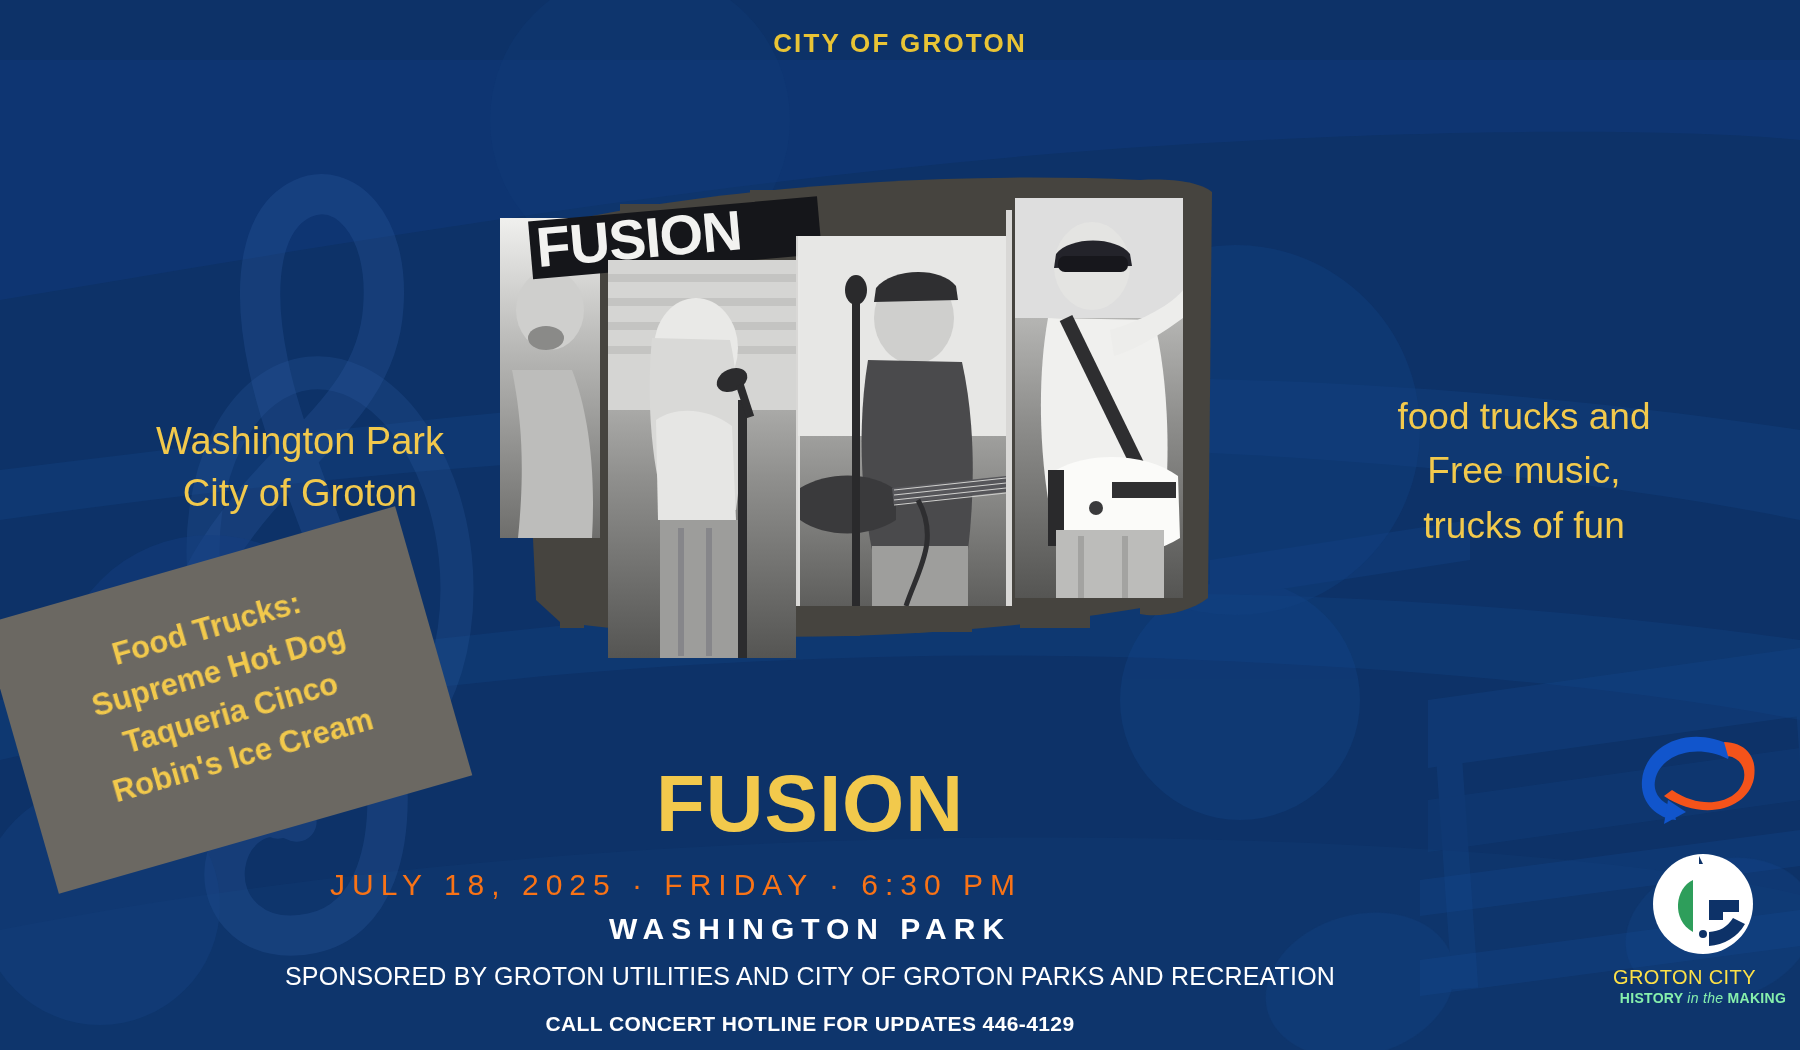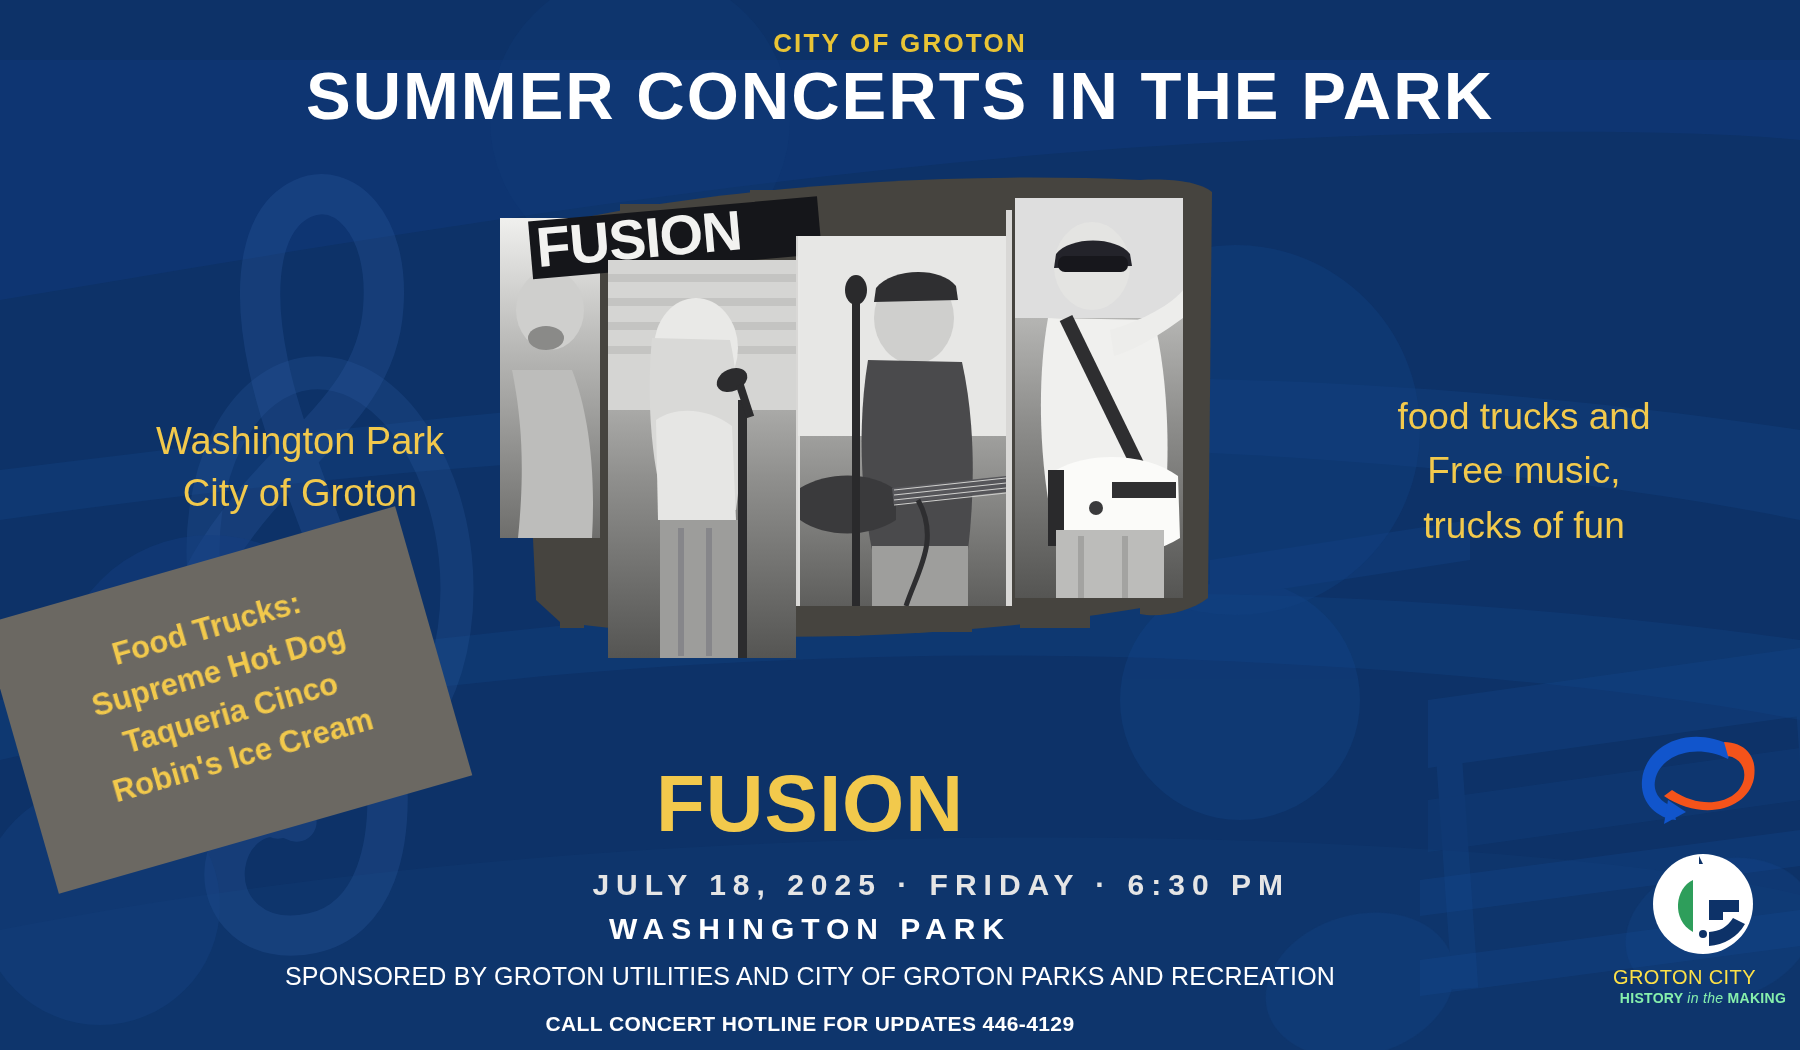--- a/index.html
+++ b/index.html
@@ -54,22 +54,22 @@
   
   .collage{position:absolute;left:500px;top:170px;width:760px;height:520px;z-index:4;}
   .collage svg{width:760px;height:520px;display:block;}
 
   
   .bandname{
     position:absolute;left:430px;top:758px;width:760px;text-align:center;
     color:#f2c94c;font-size:80px;font-weight:bold;letter-spacing:1px;z-index:6;
   }
   .dateline{
-    position:absolute;left:330px;top:868px;width:960px;text-align:right;
-    color:#e5e5e5;font-size:30px;font-weight:bold;letter-spacing:7px;z-index:6;
+    position:absolute;left:330px;top:868px;width:960px;text-align:left;
+    color:#f97316;font-size:30px;font-weight:normal;letter-spacing:7px;z-index:6;
     white-space:nowrap;
   }
   .placeline{
     position:absolute;left:330px;top:912px;width:960px;text-align:center;
     color:#ffffff;font-size:30px;font-weight:bold;letter-spacing:7px;z-index:6;
   }
   .sponsor{
     position:absolute;left:200px;top:962px;width:1220px;text-align:center;
     color:#ffffff;font-size:25px;font-weight:normal;letter-spacing:0.2px;z-index:6;
     white-space:nowrap;
@@ -145,21 +145,20 @@
           <path d="M1420 960 L1800 910 L1800 946 L1420 996 Z"></path>
         </g>
 
         <circle cx="640" cy="120" r="150" fill="#123d78" opacity="0.35"></circle>
       </g>
     </svg>
   </div>
 
   <div class="kicker">CITY OF GROTON</div>
 
-  <div class="headline">SUMMER CONCERTS IN THE PARK</div>
 
   <div class="venue">
     <div>Washington Park</div>
     <div>City of Groton</div>
   </div>
 
   <div class="foodcard">
     <div class="inner">
       <div>Food Trucks:</div>
       <div>Supreme Hot Dog</div>

